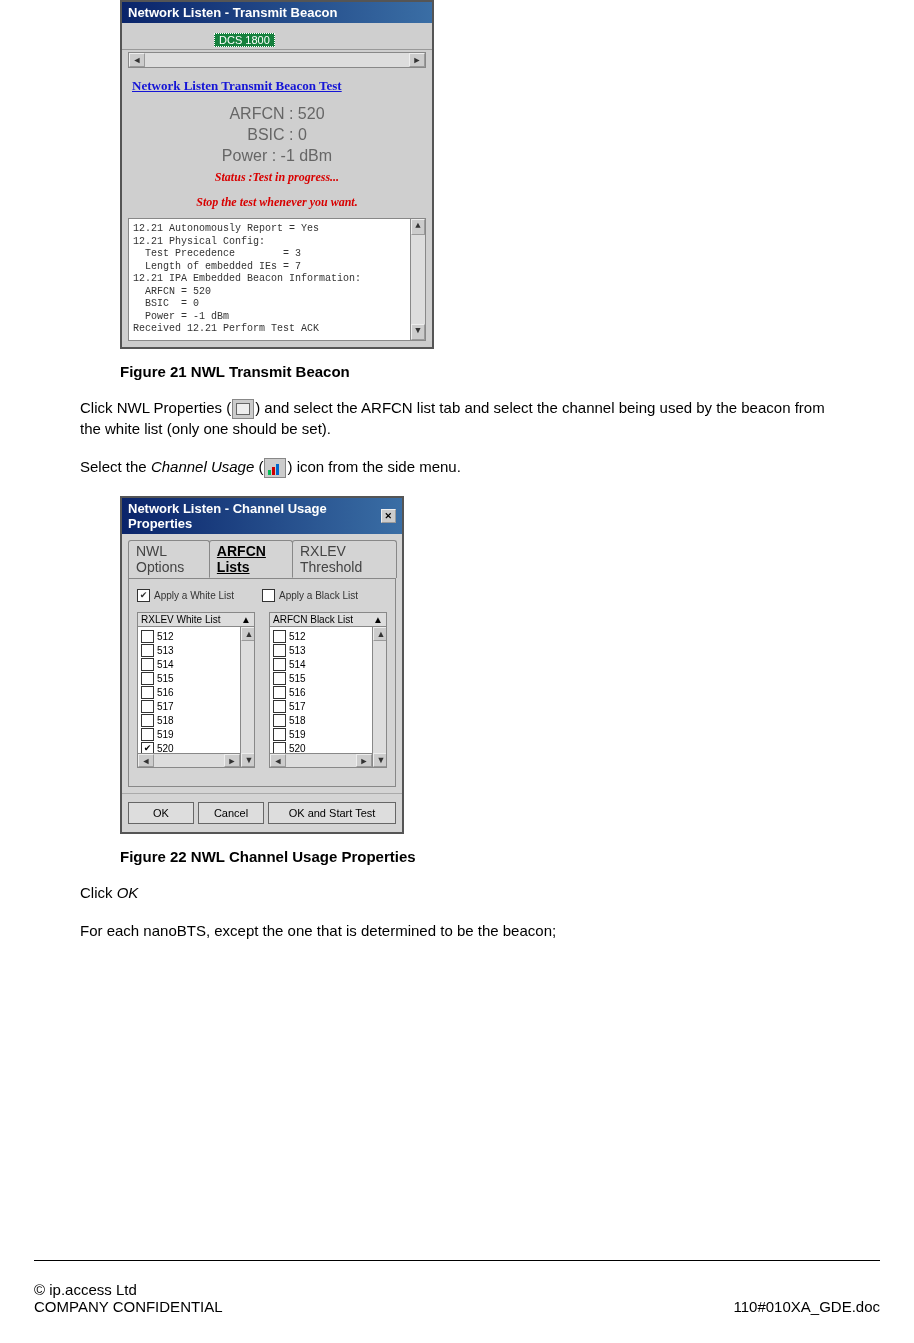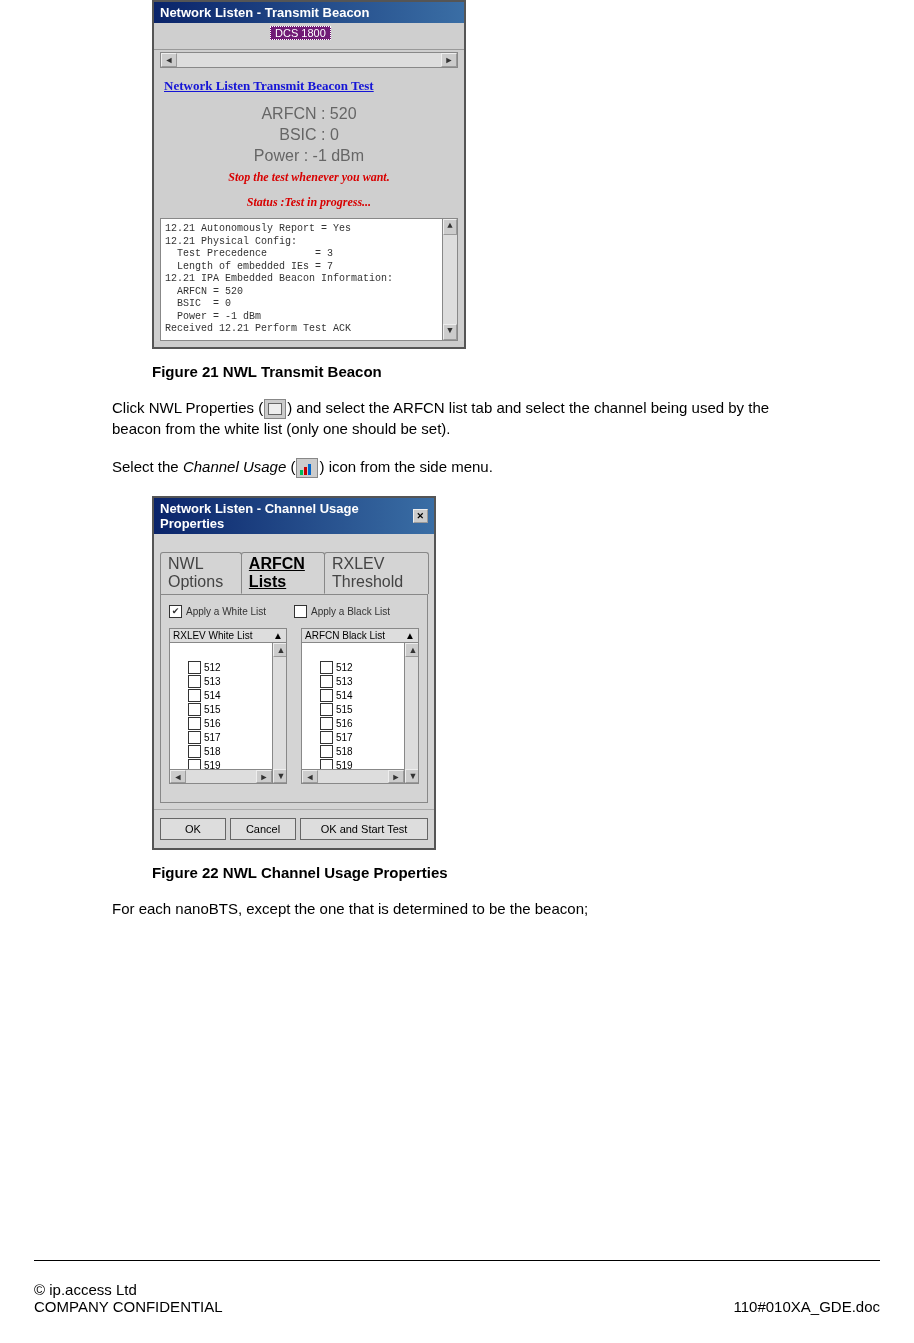--- a/index.html
+++ b/index.html
@@ -7,21 +7,21 @@
     font-size: 15px;
     color: #000;
     margin: 0;
     padding: 0;
     width: 914px;
     height: 1343px;
     position: relative;
     background: #fff;
   }
   .page {
-    padding: 0 112px;
+    padding: 0 80px;
   }
   .figure-border {
     border: 2px solid #555;
     background: #ccc;
     display: inline-block;
     margin-left: 40px;
   }
   .caption {
     font-weight: bold;
     margin: 14px 0 18px 40px;
@@ -48,27 +48,26 @@
   }
   .toolbar1 {
     padding: 3px 4px;
     border-bottom: 1px solid #999;
     position: relative;
     height: 20px;
   }
   .toolbar-sel {
     position: absolute;
     left: 92px;
-    top: 3px;
-    background: #701a75;
+    top: 10px;
+    background: #15803d;
     color: #fff;
     border: 1px dotted #fff;
     padding: 0 4px;
     font-size: 11px;
-    margin-left: 24px;
   }
   .scrollbar-h {
     height: 14px;
     background: #ddd;
     border: 1px solid #888;
     display: flex;
     justify-content: space-between;
     margin: 2px 6px 4px 6px;
   }
   .scroll-btn {
@@ -169,25 +168,24 @@
   .tabs {
     display: flex;
     gap: 0;
     padding: 6px 6px 0 6px;
   }
   .tab {
     border: 1px solid #888;
     border-bottom: none;
     padding: 2px 7px;
     background: #d4d4d4;
-    font-size: 16px;
+    font-size: 14px;
     color: #444;
     border-radius: 3px 3px 0 0;
     margin-right: -1px;
-    margin-top: 12px;
   }
   .tab.active {
     background: #d4d4d4;
     font-weight: bold;
     color: #000;
     position: relative;
     z-index: 2;
     border-bottom: 1px solid #d4d4d4;
     text-decoration: underline;
   }
@@ -220,21 +218,21 @@
   }
   .listbox {
     border: 1px solid #888;
     border-top: none;
     background: #fff;
     font-size: 10px;
     height: 140px;
     overflow: hidden;
     position: relative;
   }
-  .listbox ul { list-style: none; margin: 16px; padding: 2px 2px 0 2px; }
+  .listbox ul { list-style: none; margin: 1px; padding: 2px 2px 0 2px; }
   .listbox li { display: flex; align-items: center; gap: 3px; padding: 0 0 1px 0; }
   .listbox .hscroll {
     position: absolute;
     bottom: 0; left: 0; right: 14px;
     height: 13px;
     background: #ddd;
     border-top: 1px solid #888;
     display: flex; justify-content: space-between;
   }
   .listbox .vscroll2 {
@@ -295,22 +293,22 @@
     <div class="scrollbar-h">
       <div class="scroll-btn">◄</div>
       <div class="scroll-btn">►</div>
     </div>
     <div class="link-title">Network Listen Transmit Beacon Test</div>
     <div class="params">
       <div>ARFCN : 520</div>
       <div>BSIC : 0</div>
       <div>Power : -1 dBm</div>
     </div>
+    <div class="status-red">Status :Test in progress...</div>
     <div class="status-red">Stop the test whenever you want.</div>
-    <div class="status-red">Status :Test in progress...</div>
     <div class="logpane"><span>12.21 Autonomously Report = Yes
 12.21 Physical Config:
   Test Precedence        = 3
   Length of embedded IEs = 7
 12.21 IPA Embedded Beacon Information:
   ARFCN = 520
   BSIC  = 0
   Power = -1 dBm
 Received 12.21 Perform Test ACK</span><div class="vscroll"><div class="scroll-btn">▲</div><div class="scroll-btn">▼</div></div></div>
   </div>
@@ -475,20 +473,23 @@
     <div class="btn-row">
       <div class="dlg-btn small">OK</div>
       <div class="dlg-btn small">Cancel</div>
       <div class="dlg-btn big">OK  and  Start Test</div>
     </div>
   </div>
 </div>
 
 <div class="caption">Figure 22 NWL Channel Usage Properties</div>
 
+<div class="body-text">
+  <span>Click </span><span class="italic">OK</span>
+</div>
 
 <div class="body-text">For each nanoBTS, except the one that is determined to be the beacon;</div>
 
 </div>
 
 <div class="footer">
   <div>© ip.access Ltd</div>
   <div class="row2">
     <span>COMPANY CONFIDENTIAL</span>
     <span>110#010XA_GDE.doc</span>

